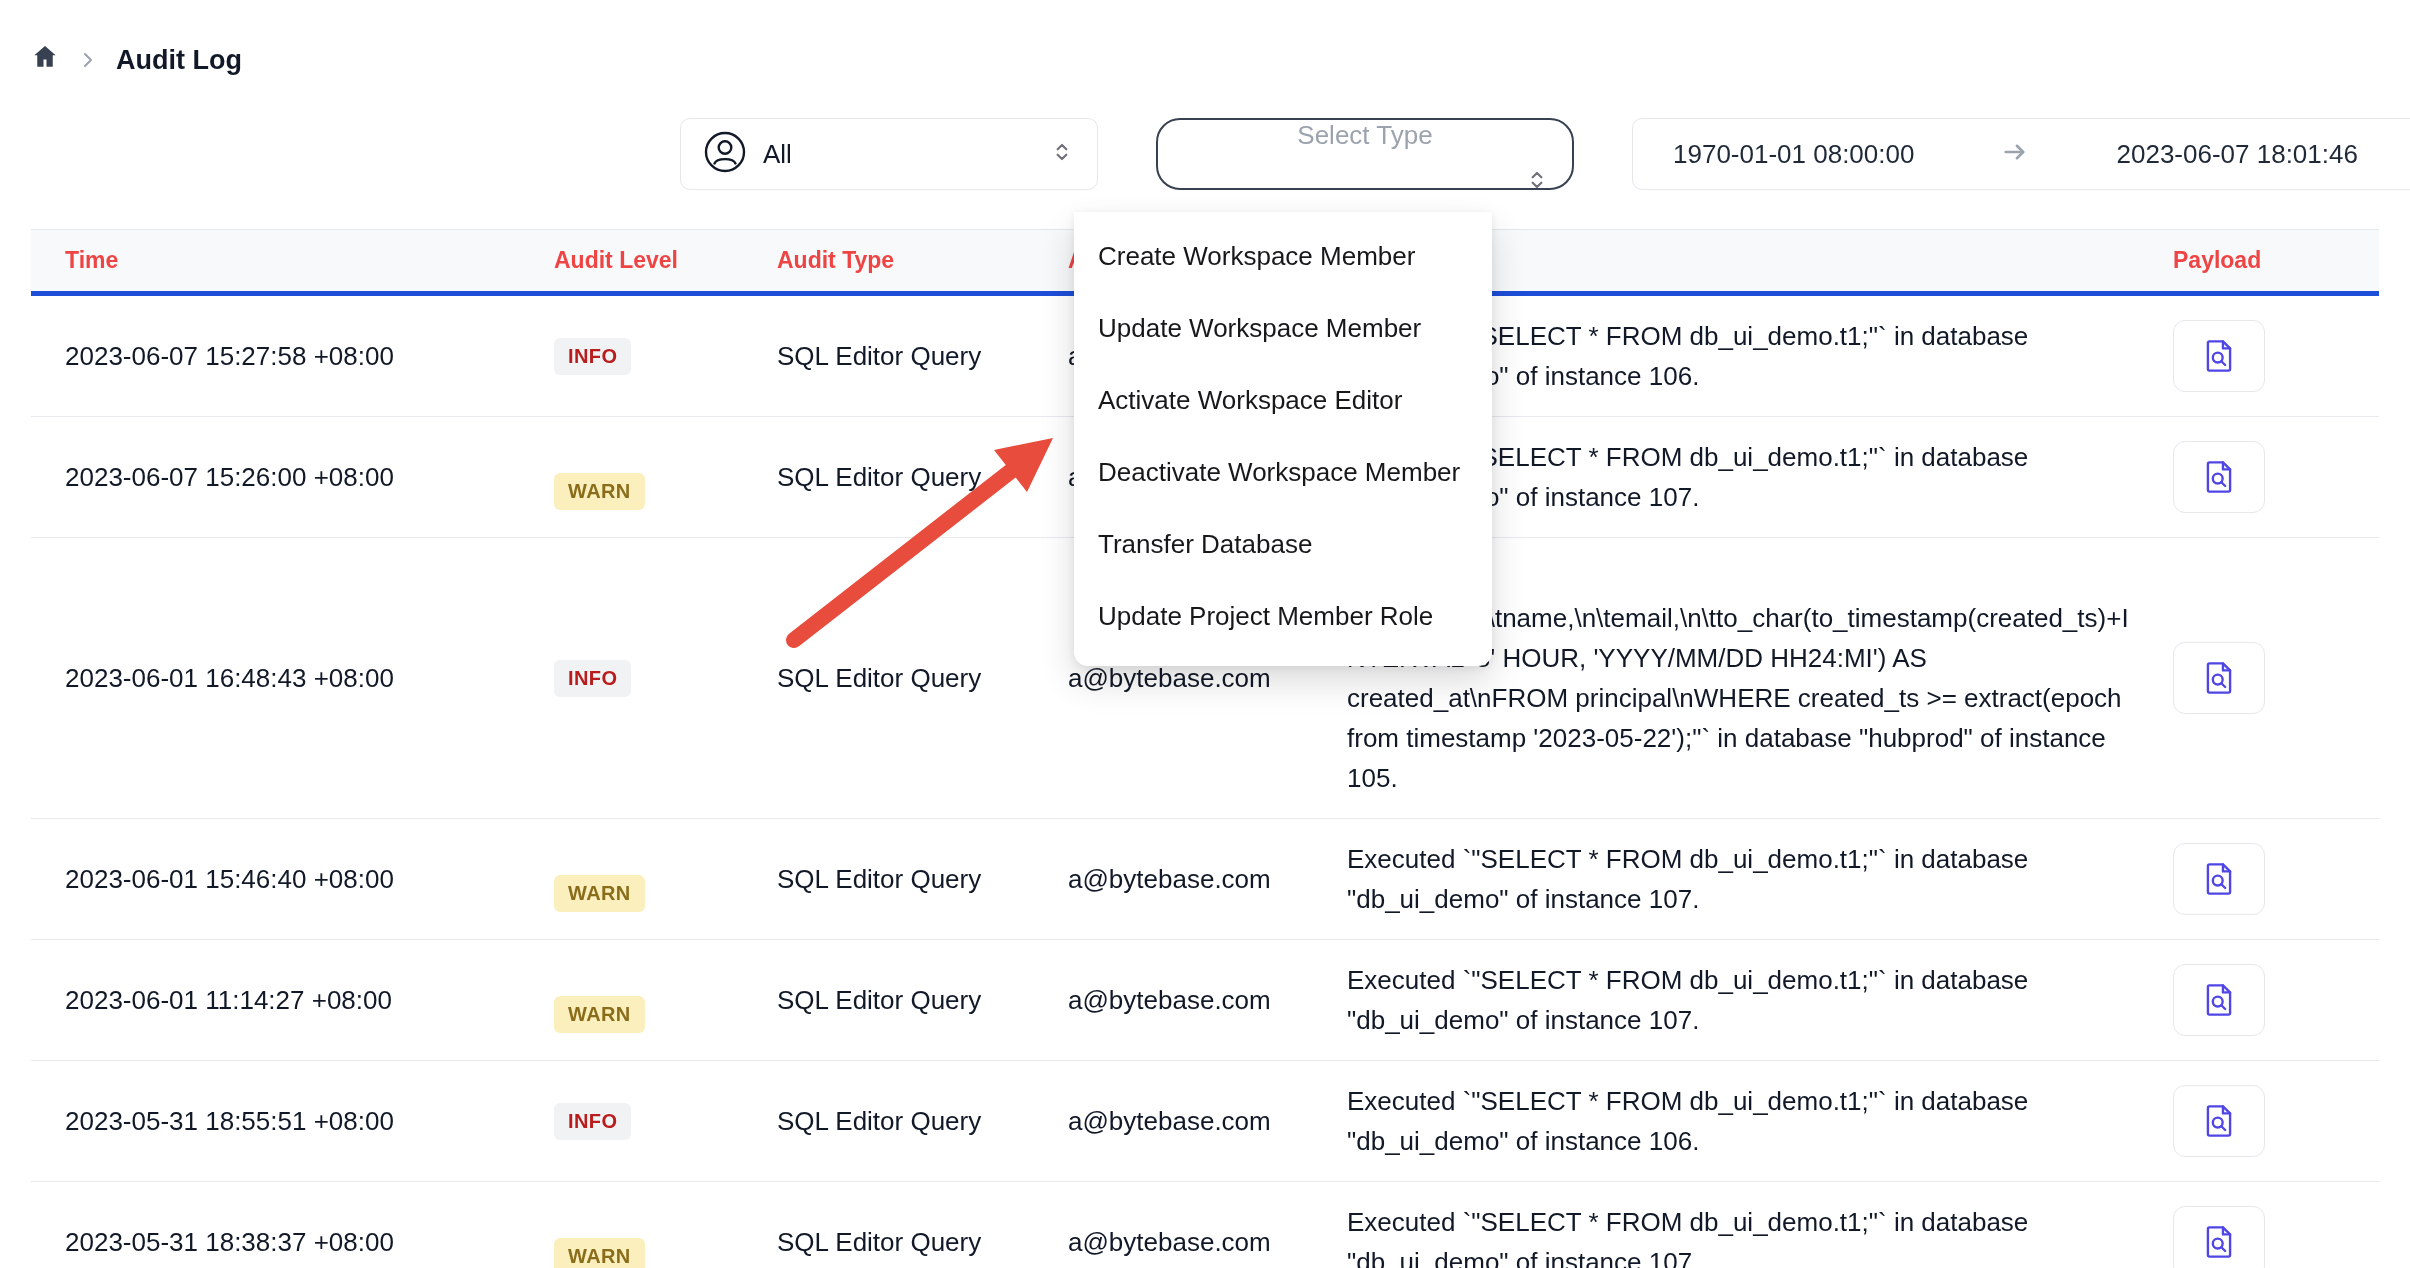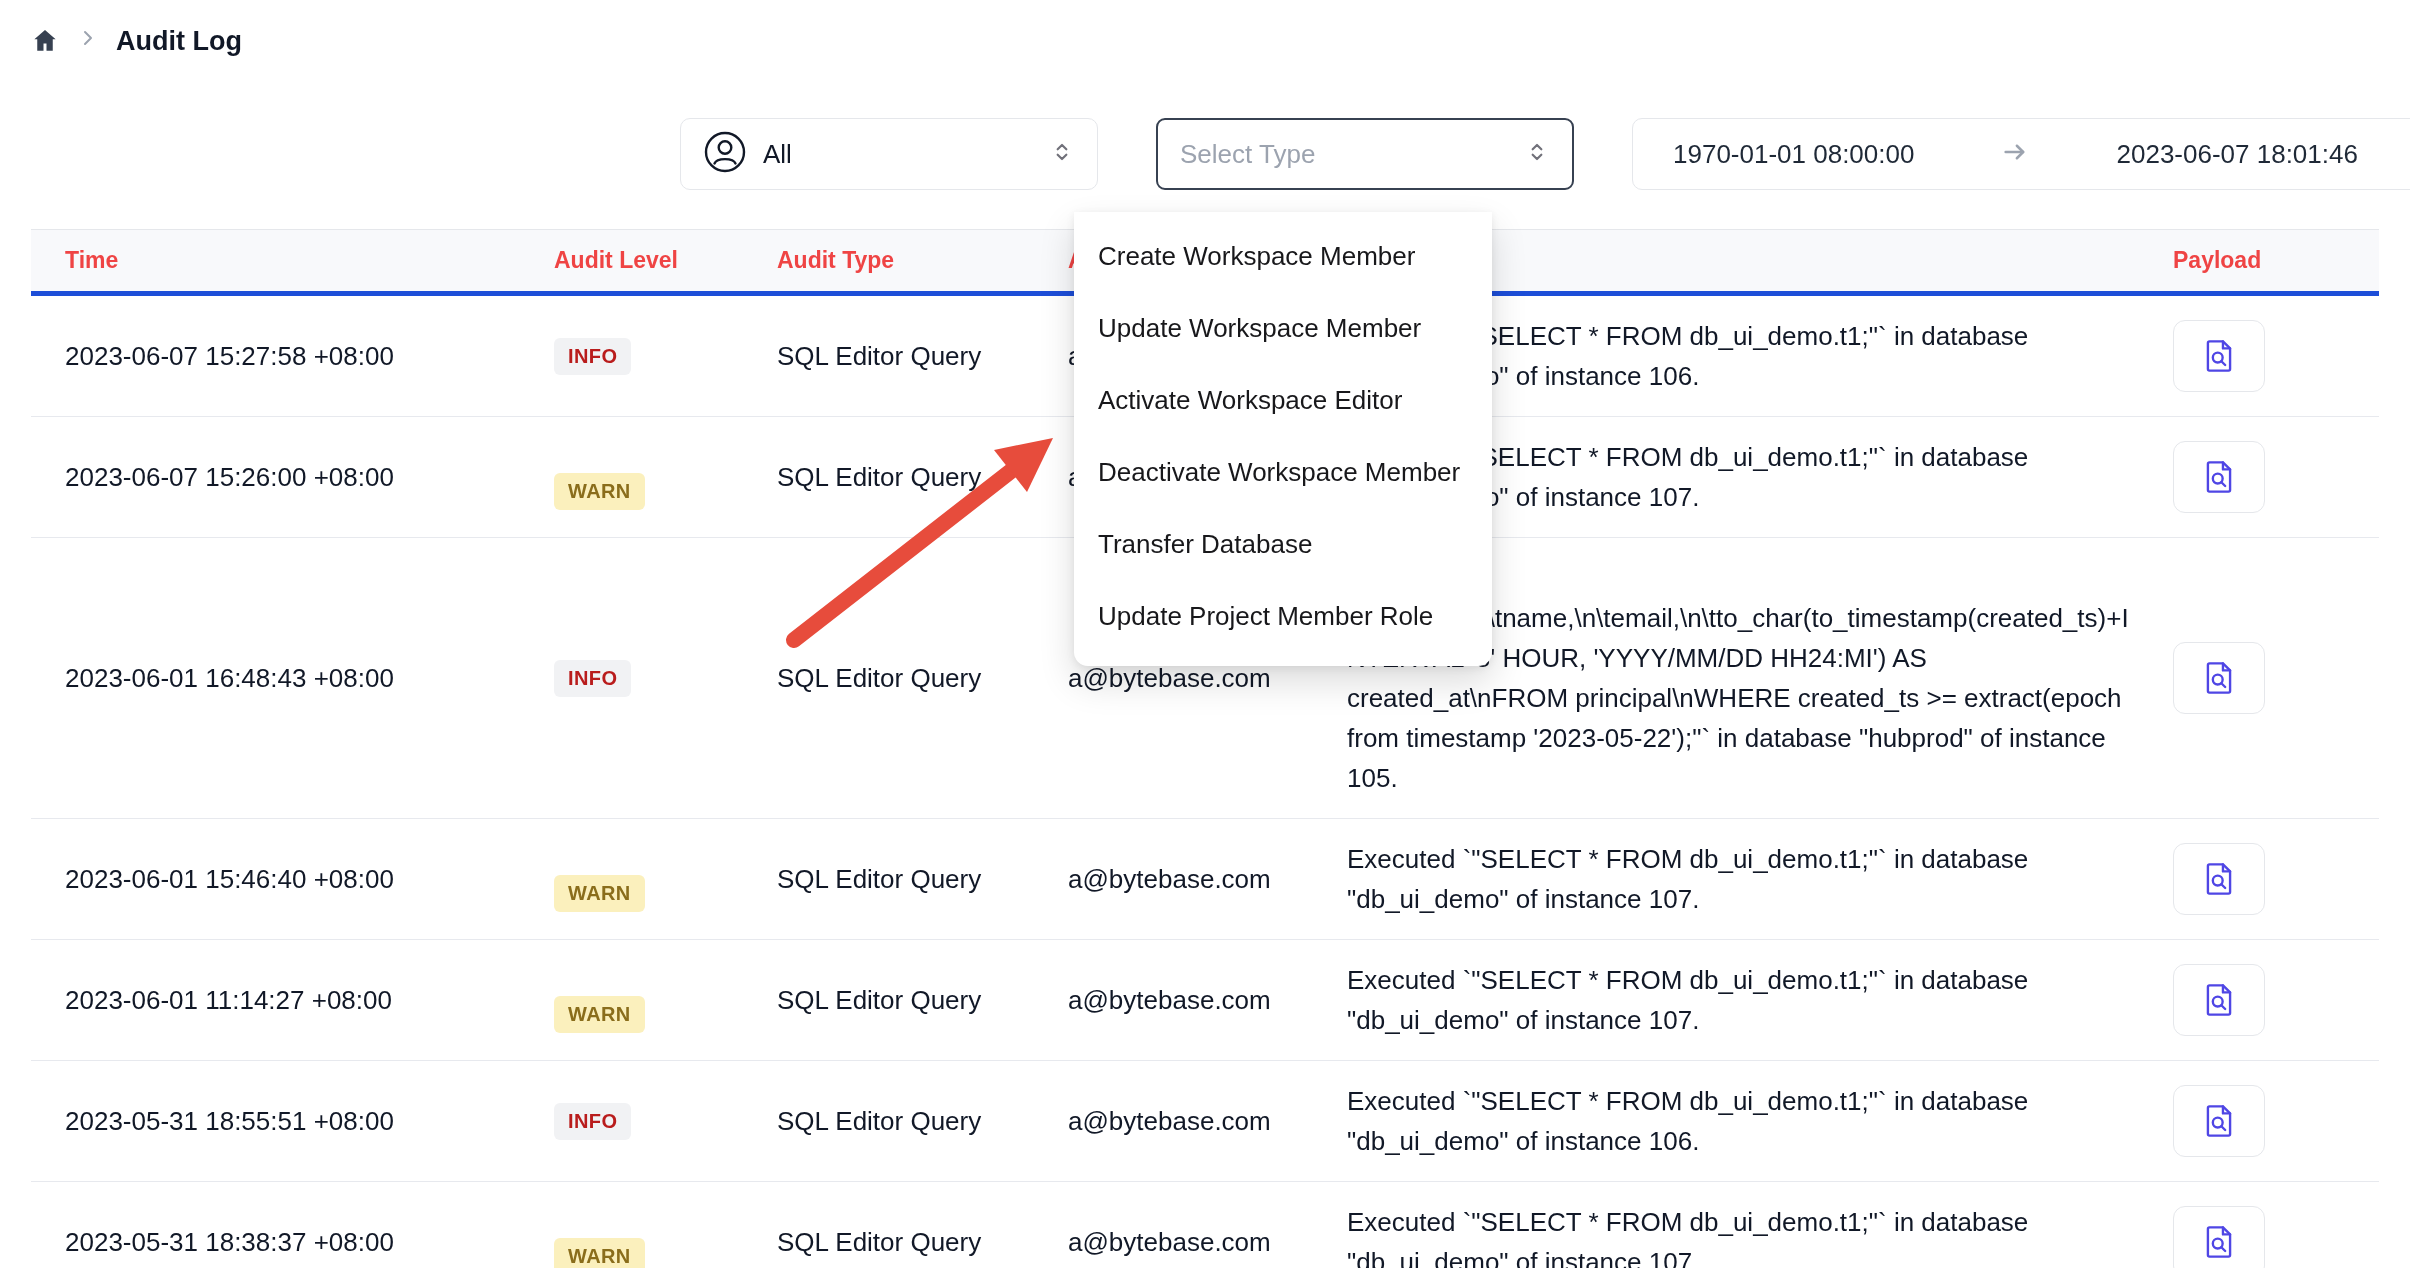--- a/index.html
+++ b/index.html
@@ -1,29 +1,29 @@
 <!DOCTYPE html>
 <html><head>
 <meta charset="utf-8">
 <style>
   * { margin:0; padding:0; box-sizing:border-box; }
   html,body { width:2410px; height:1268px; overflow:hidden; background:#fff;
     font-family:"Liberation Sans","DejaVu Sans",sans-serif; color:#111827; }
 
   
-  .breadcrumb { display:flex; align-items:flex-start; gap:16px; padding:26px 0 0 30px; height:76px; }
+  .breadcrumb { display:flex; align-items:flex-end; gap:16px; padding:26px 0 0 30px; height:76px; }
   .breadcrumb .title { font-size:27px; font-weight:600; color:#111827; }
 
   
   .filter-bar { position:absolute; top:118px; left:639px; display:flex; gap:17px; align-items:center; }
   .ctl { display:flex; align-items:center; background:#fff; border:1px solid #e5e7eb;
     border-radius:10px; height:72px; padding:0 22px;margin-left:41px; }
   .actor-select { width:418px; gap:16px; cursor:pointer; }
   .actor-select .val { font-size:26px; color:#111827; }
-  .type-select { width:418px; border:2px solid #374151; border-radius:9px; gap:16px; cursor:pointer; }
+  .type-select { width:418px; border:2px solid #374151; border-radius:24px; gap:16px; cursor:pointer;flex-direction:column; }
   .type-select .placeholder { font-size:26px; color:#9ca3af; }
   .spacer { margin-left:auto; }
   .date-range { width:883px; justify-content:space-between; padding:0 40px; cursor:pointer; }
   .date-range .date { font-size:26px; color:#1f2937; }
 
   
   .type-dropdown { position:absolute; top:212px; left:1074px; width:418px; z-index:30;
     background:#fff; border-radius:0 0 14px 14px; padding:8px 0 14px;
     box-shadow:0 16px 36px rgba(0,0,0,.14), 0 2px 8px rgba(0,0,0,.08); }
   .type-dropdown .item { height:72px; line-height:72px; padding:0 24px; font-size:26px;

